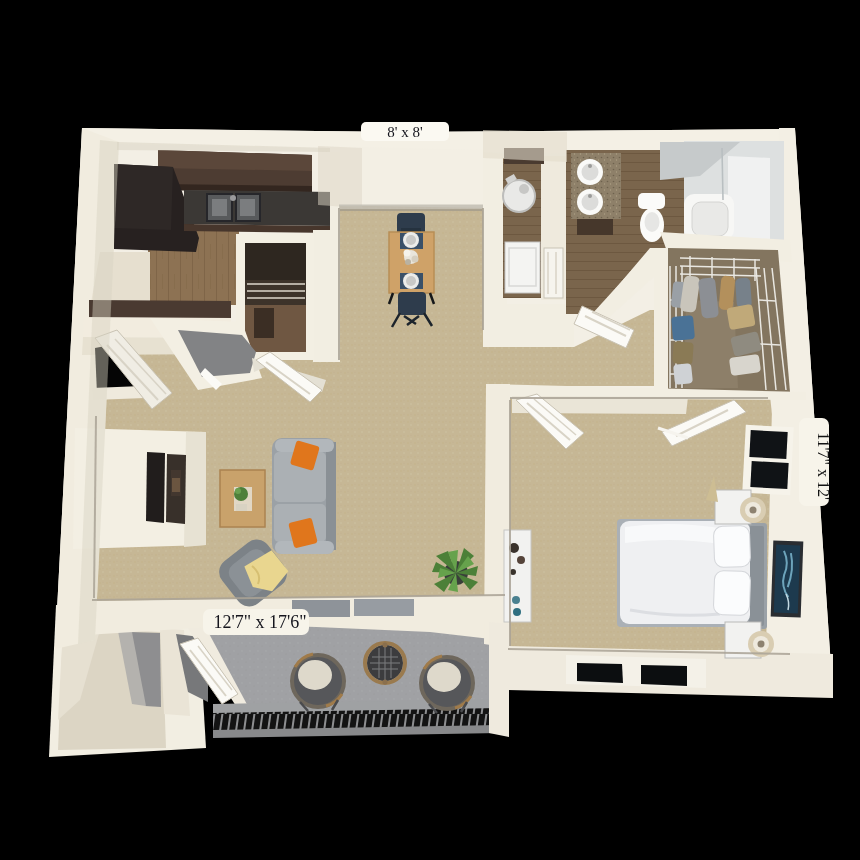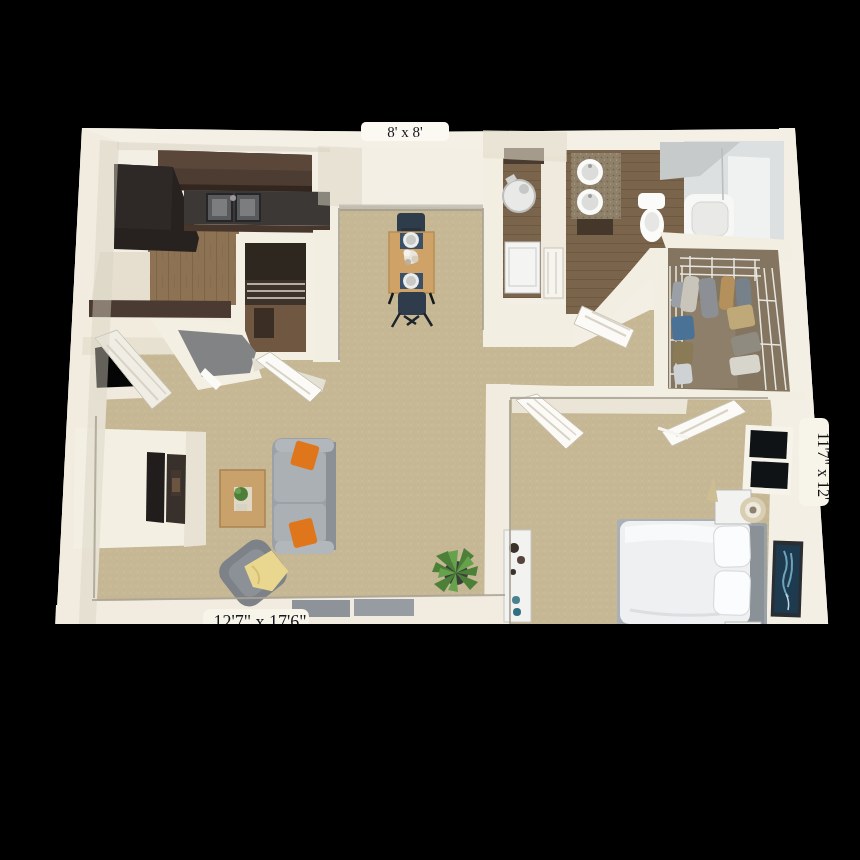--- a/index.html
+++ b/index.html
@@ -1,16 +1,16 @@
 <!DOCTYPE html>
 <html><head>
 <meta charset="utf-8">
 <style>
 html,body{margin:0;padding:0;background:#000;}
-#stage{width:860px;height:624px;background:#000;position:relative;overflow:hidden;}
+#stage{width:860px;height:860px;background:#000;position:relative;overflow:hidden;}
 text{font-family:"Liberation Serif", serif;}
 </style>
 </head>
 <body>
 <div id="stage">
 <svg width="860" height="860" viewBox="0 0 860 860" xmlns="http://www.w3.org/2000/svg">
 <defs>
 <pattern id="carpet" width="7" height="7" patternUnits="userSpaceOnUse">
 <rect width="7" height="7" fill="#c6b795"></rect>
 <circle cx="2" cy="2" r="0.8" fill="#bba97f" opacity="0.5"></circle>

